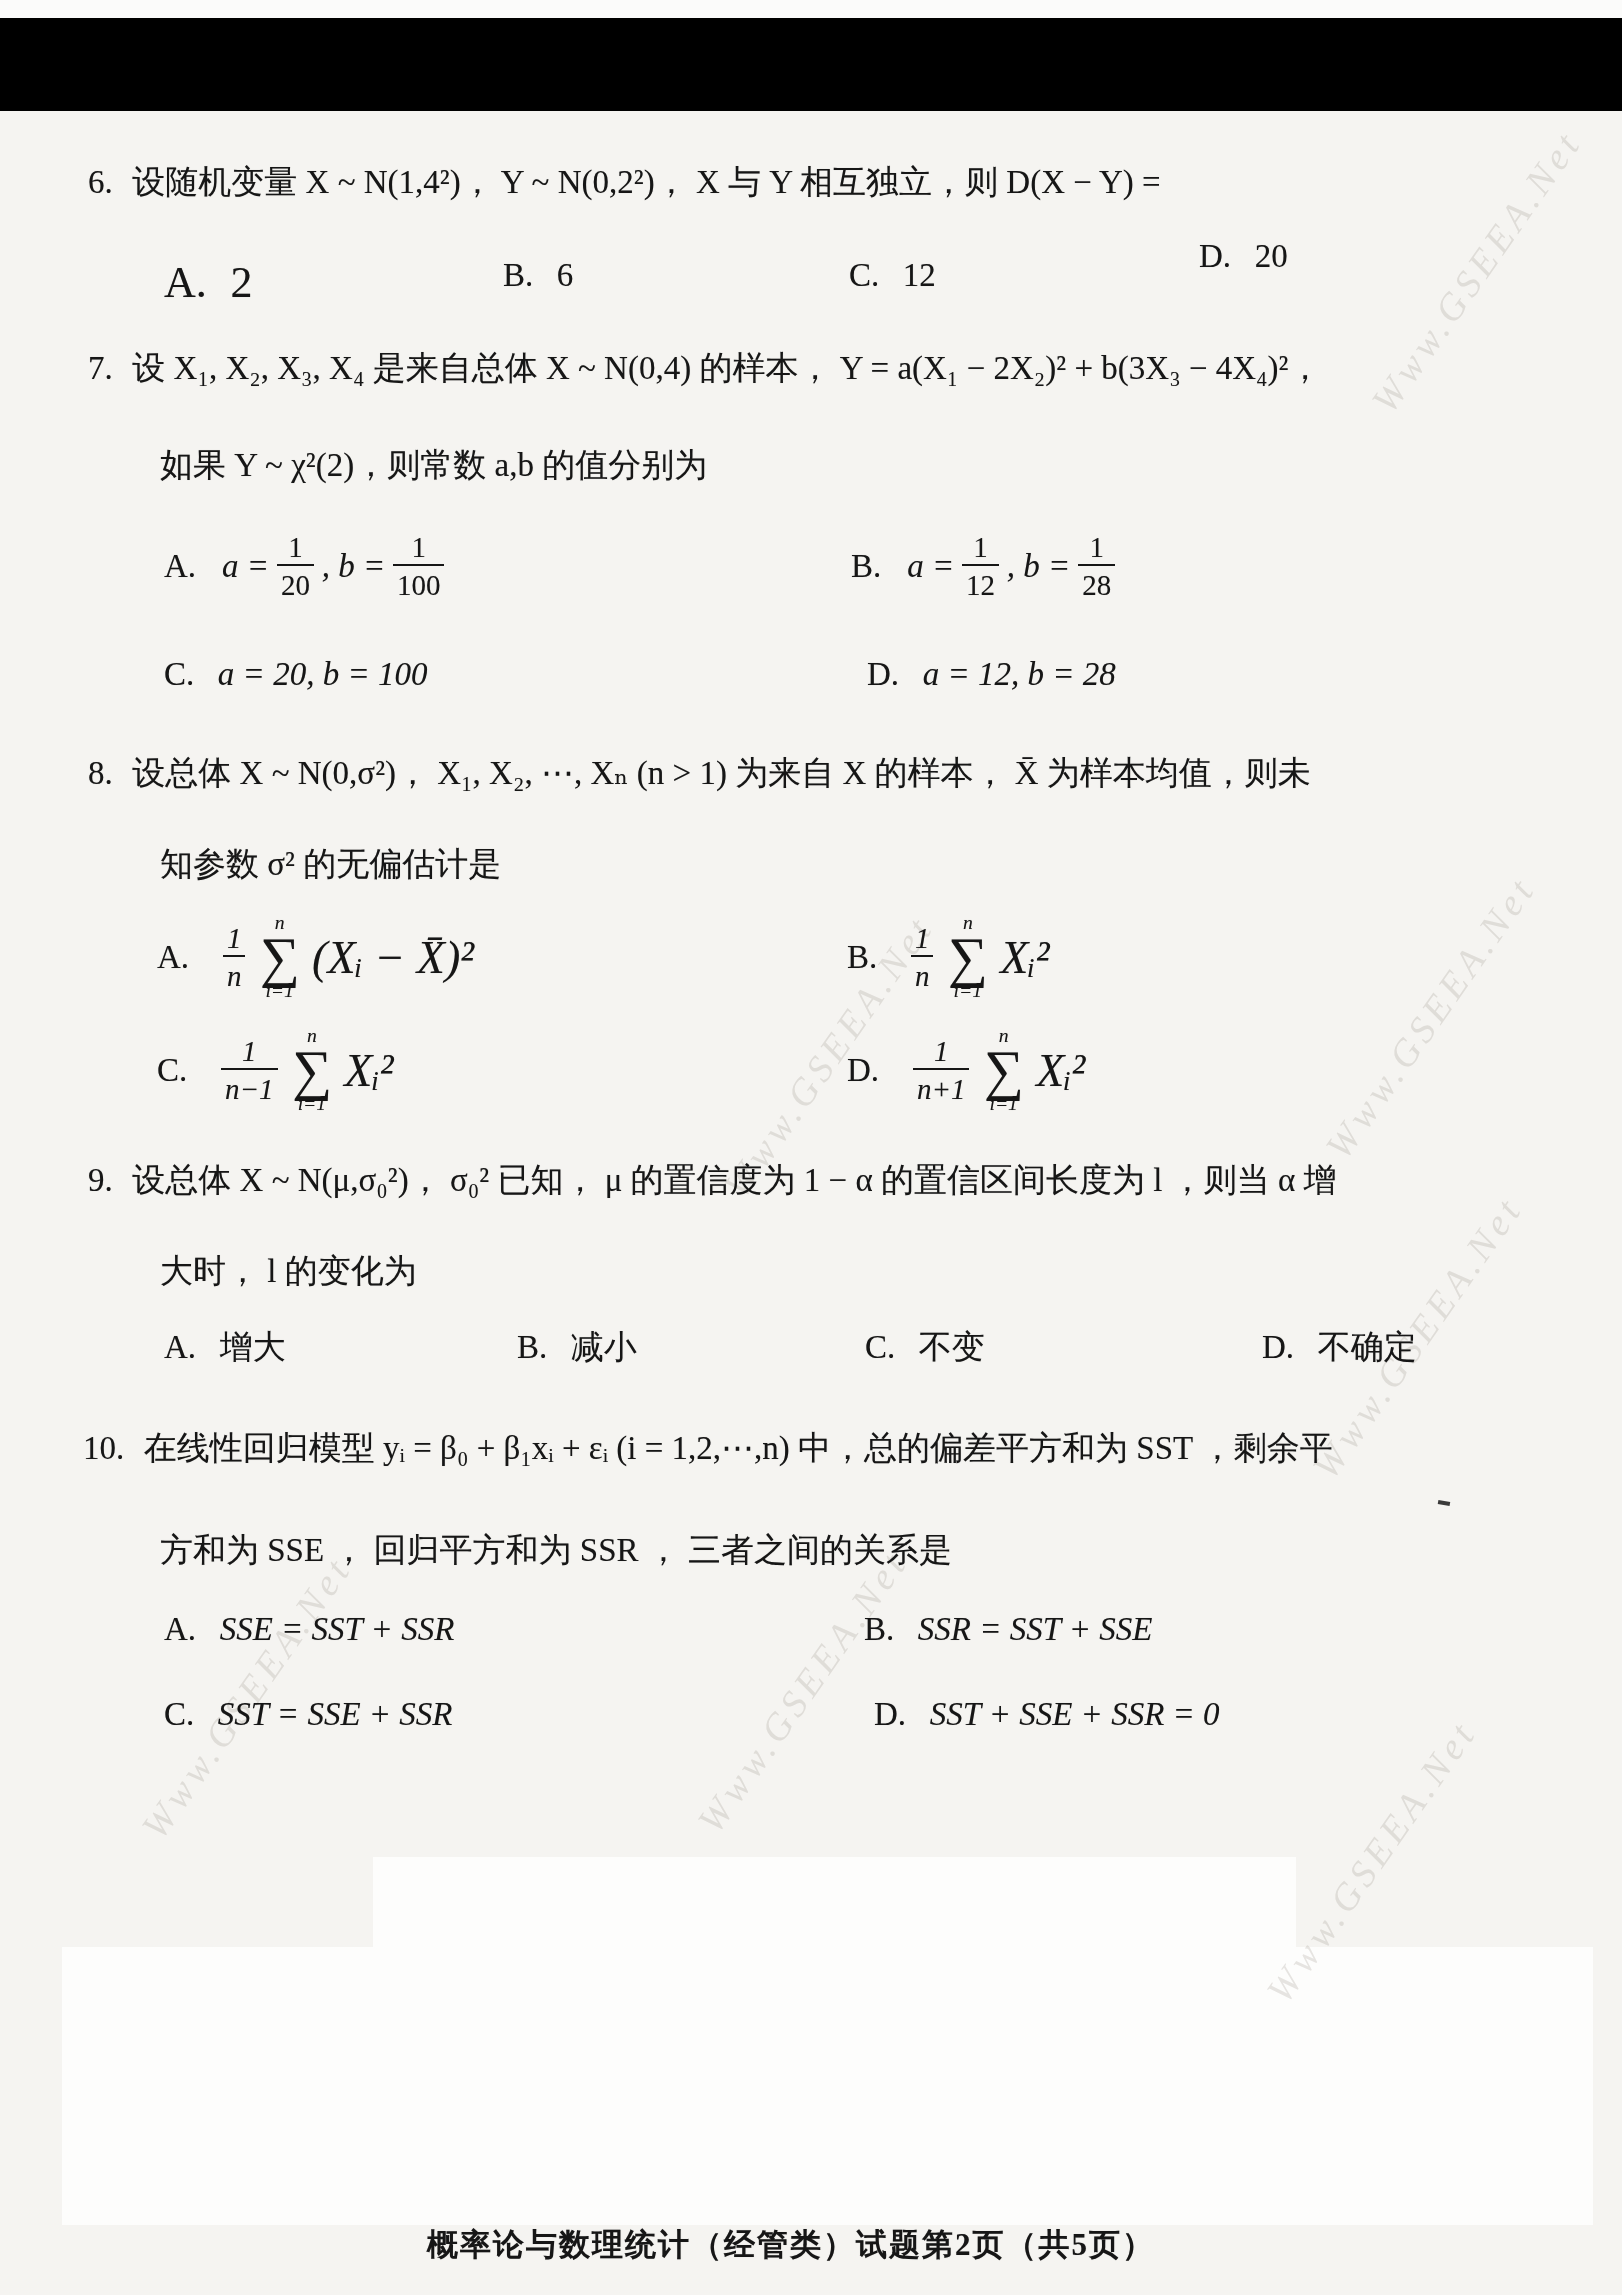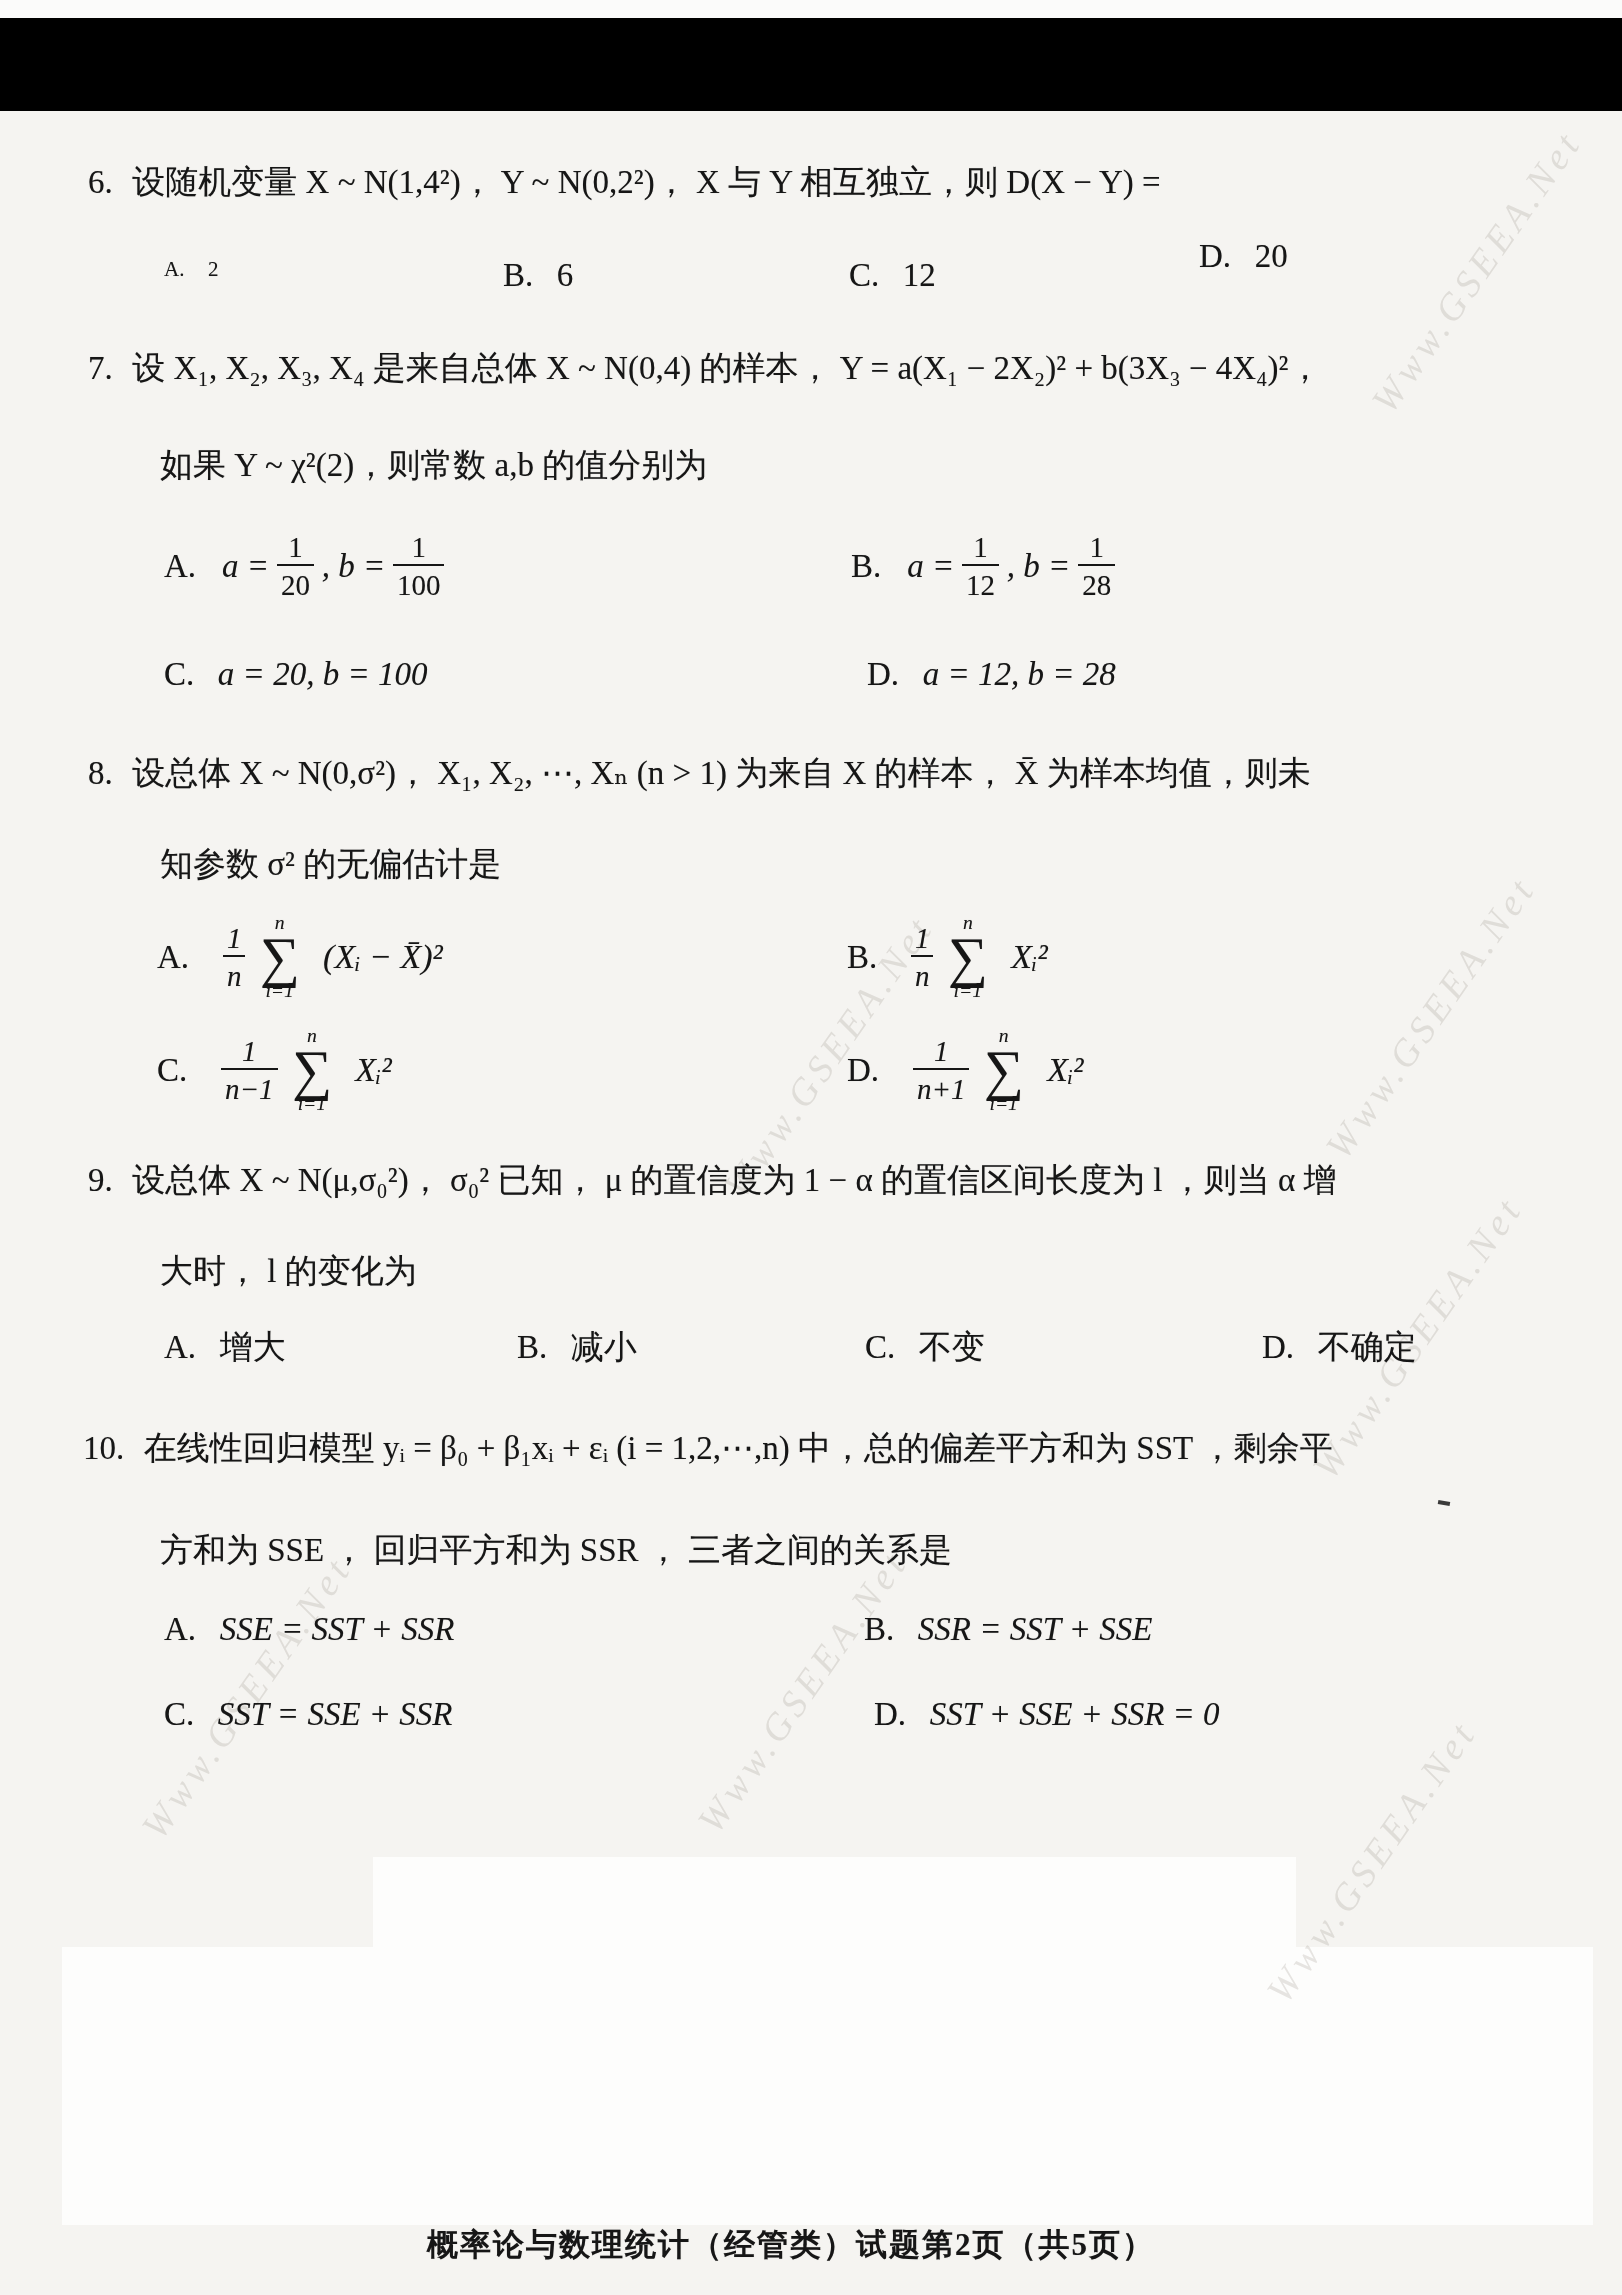--- a/index.html
+++ b/index.html
@@ -21,21 +21,21 @@
   .formula-row{position:absolute;display:flex;align-items:center;white-space:nowrap;font-size:33px;}
   .formula-row .optlabel{margin-right:26px;}
   .m{font-style:italic;}
   .frac{display:inline-flex;flex-direction:column;align-items:center;margin:0 7.9px;vertical-align:middle;}
   .fnum{font-size:29px;line-height:1.15;padding:0 3.9px;}
   .fden{font-size:29px;line-height:1.15;padding:2.6px 3.9px 0;border-top:2.6px solid #161616;}
   .frac.it .fnum,.frac.it .fden{font-style:italic;}
   .sum{display:inline-flex;flex-direction:column;align-items:center;line-height:1;margin:0 6.5px;}
   .sum .slim{font-size:19.6px;font-style:italic;line-height:1.05;}
   .sum .sig{font-size:56px;line-height:.85;}
-  .tail{font-size:34px;font-style:italic;margin-left:17px;text-align:center;}
+  .tail{font-size:46px;font-style:italic;margin-left:6px;text-align:center;}
   .watermark{
     position:absolute;font-size:38px;font-style:italic;letter-spacing:5.2px;
     color:rgba(125,118,108,.18);transform:rotate(-55deg);white-space:nowrap;text-shadow:none;
   }
   .footer{
     position:absolute;left:0;top:2224px;width:1582px;text-align:center;
     font-size:31px;font-weight:bold;letter-spacing:2px;
   }
   .speck{position:absolute;left:1438px;top:1501px;width:11.8px;height:3.9px;background:#3a3a3a;transform:rotate(10deg);}
 </style>
@@ -53,21 +53,21 @@
   <div class="watermark" style="left:661px;top:1034px;">Www.GSEEA.Net</div>
   <div class="watermark" style="left:1263px;top:995px;">Www.GSEEA.Net</div>
   <div class="watermark" style="left:1250px;top:1315px;">Www.GSEEA.Net</div>
   <div class="watermark" style="left:79px;top:1675px;">Www.GSEEA.Net</div>
   <div class="watermark" style="left:635px;top:1669px;">Www.GSEEA.Net</div>
   <div class="watermark" style="left:1204px;top:1839px;">Www.GSEEA.Net</div>
 
   <div class="line" style="left:88px;top:162px;">
     <span class="qnum">6.</span><span>设随机变量 X ~ N(1,4²)， Y ~ N(0,2²)， X 与 Y 相互独立，则 D(X − Y) =</span>
   </div>
-  <div class="opt" style="left:164px;top:257px;font-size:21px;">
+  <div class="opt" style="left:164px;top:257px;font-size:44px;">
     <span class="optlabel">A.</span><span>2</span>
   </div>
   <div class="opt" style="left:503px;top:257px;font-size:33px;">
     <span class="optlabel">B.</span><span>6</span>
   </div>
   <div class="opt" style="left:849px;top:257px;font-size:33px;">
     <span class="optlabel">C.</span><span>12</span>
   </div>
   <div class="opt" style="left:1199px;top:238px;font-size:33px;">
     <span class="optlabel">D.</span><span>20</span>

